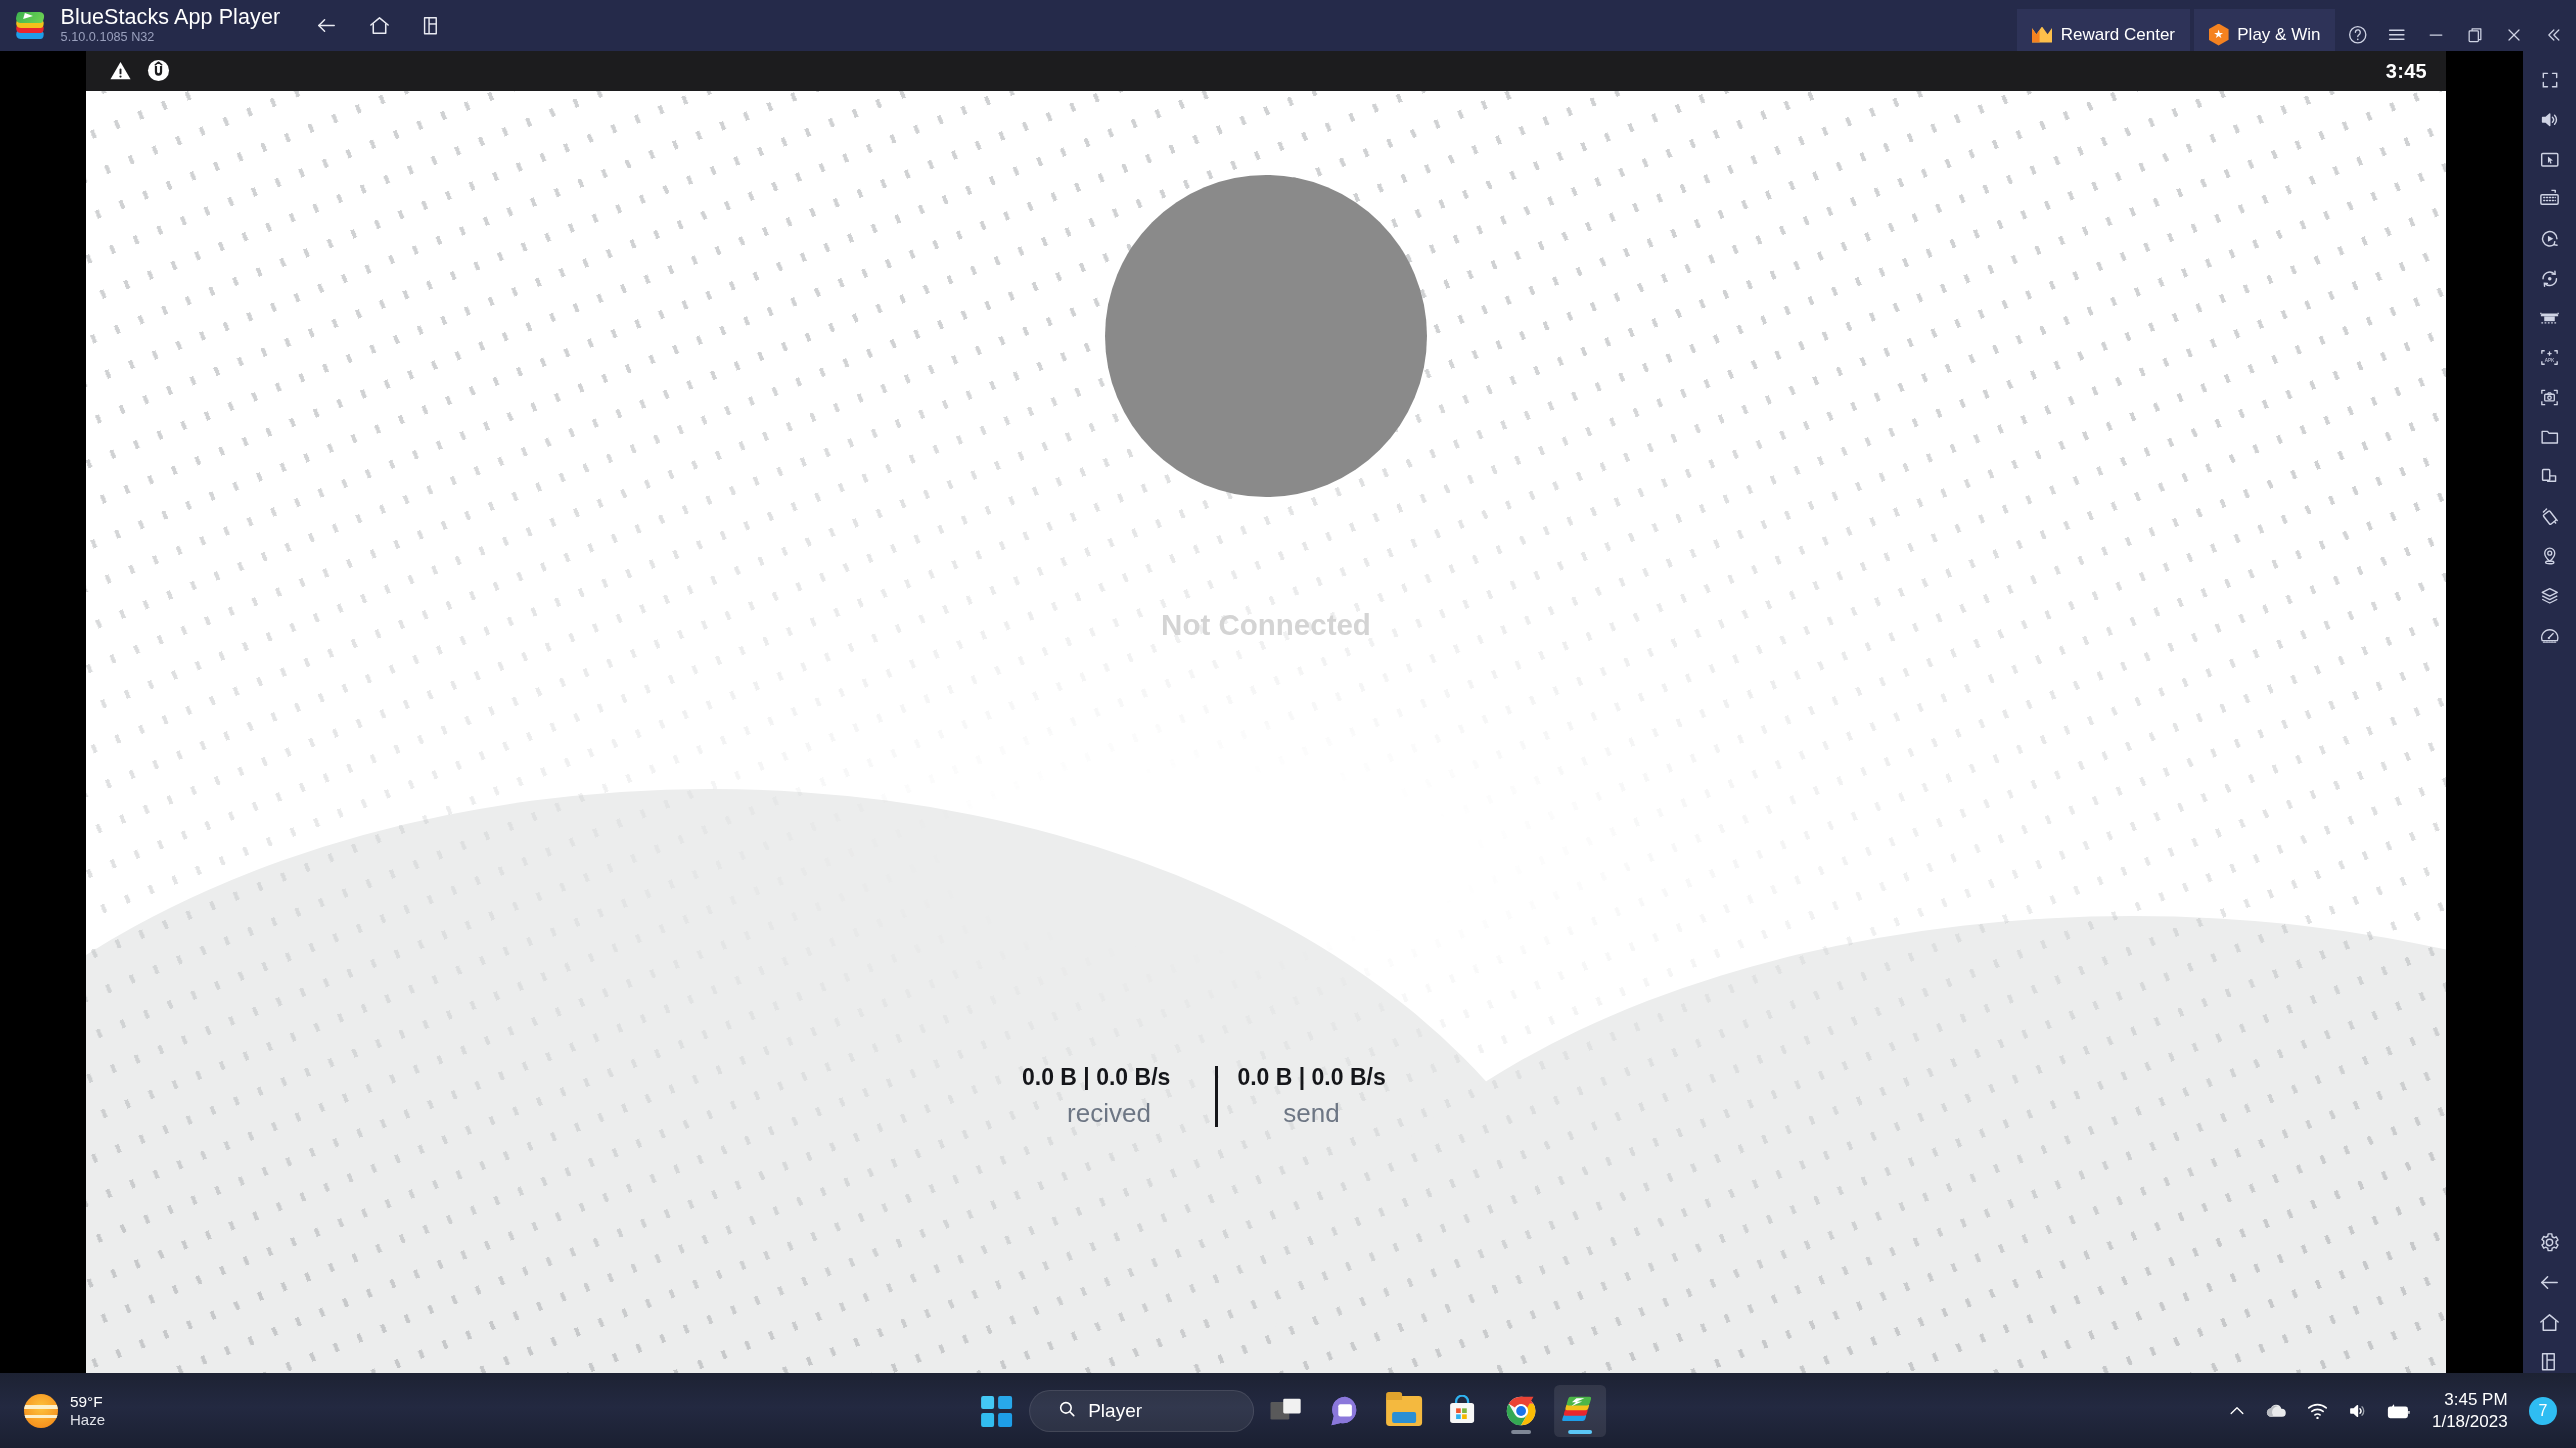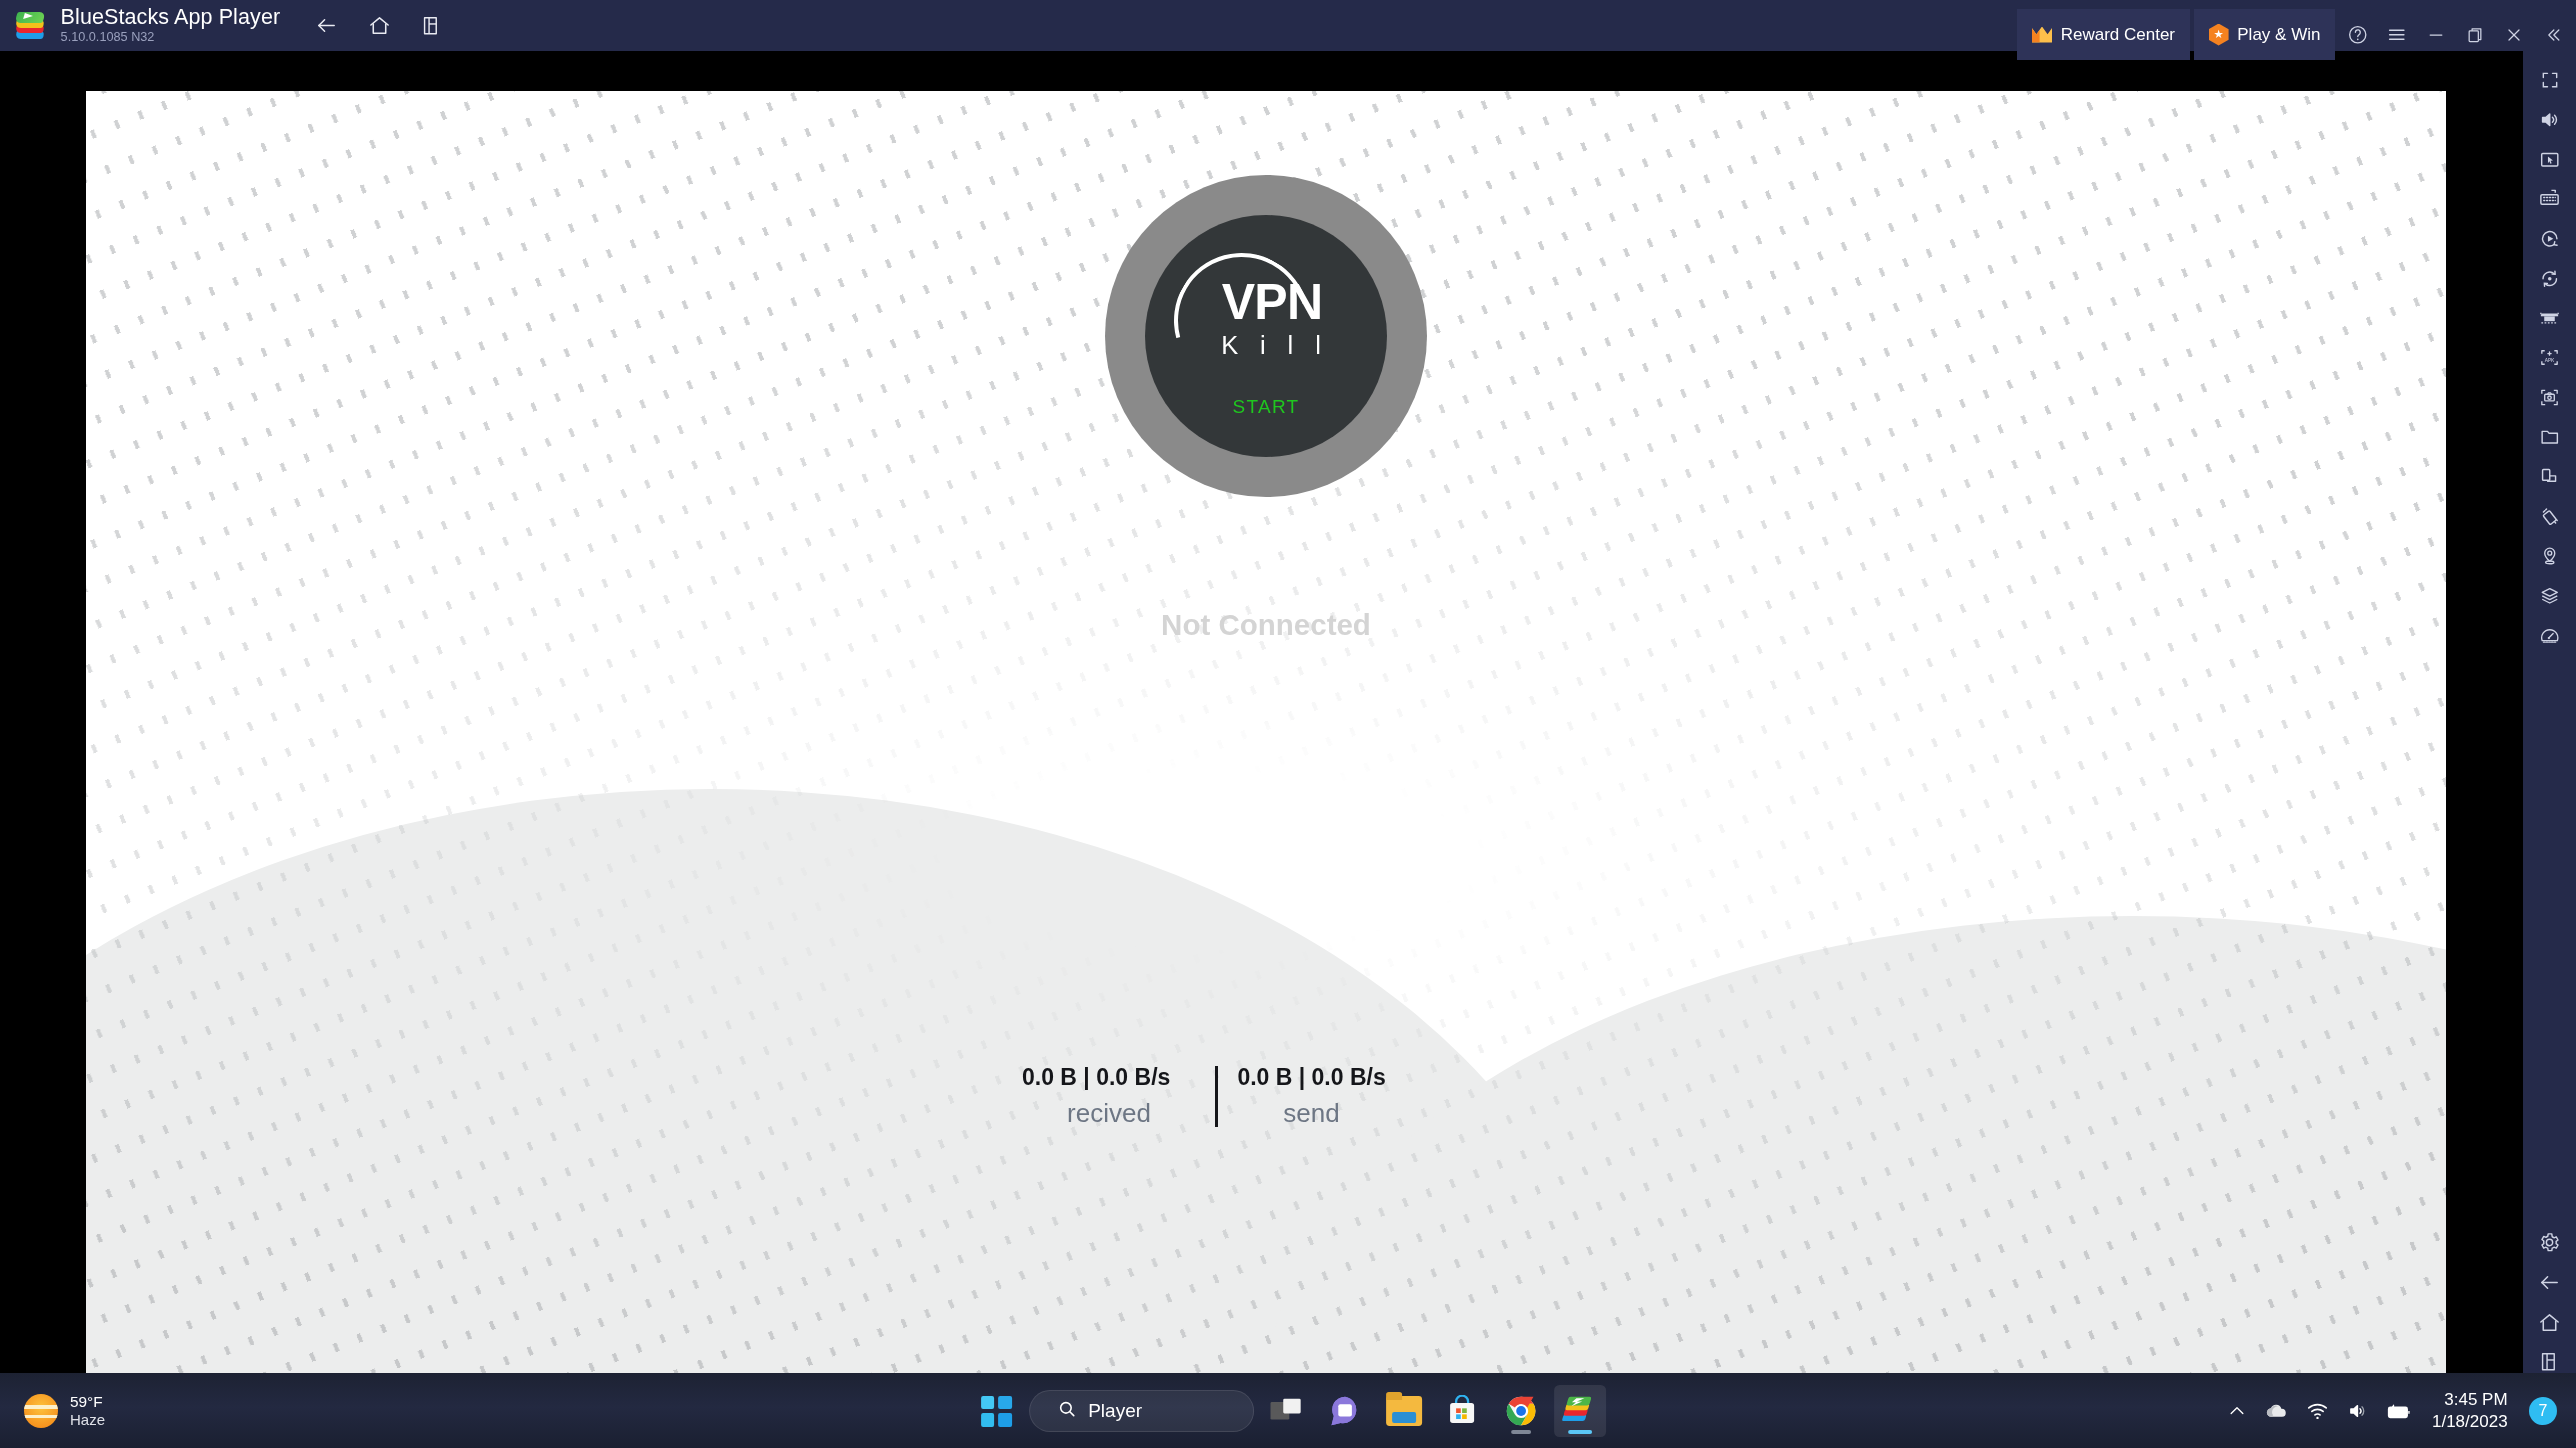--- a/index.html
+++ b/index.html
@@ -555,37 +555,48 @@
         <div class="win-btn">
           <svg width="20" height="20" viewBox="0 0 24 24" fill="none" stroke="#cfd3e4" stroke-width="1.5" stroke-linecap="round" stroke-linejoin="round">
             <path d="M13 6l-6 6 6 6"></path>
               <path d="M19 6l-6 6 6 6"></path>
           </svg>
         </div>
       </div>
     </div>
   </div>
 
+  <div id="android-status">
+    <div id="status-left">
+      <span>
+        <svg width="23" height="23" viewBox="0 0 24 24">
+          <path d="M12 3L22.5 21H1.5z" fill="#ffffff"></path>
+          <rect x="11" y="10" width="2" height="6" rx="1" fill="#1c1c1e"></rect>
+          <circle cx="12" cy="18.3" r="1.15" fill="#1c1c1e"></circle>
+        </svg>
+      </span>
+      <span>
+        <svg width="23" height="23" viewBox="0 0 24 24">
+          <circle cx="12" cy="12" r="11" fill="#ffffff"></circle>
+          <path d="M8.2 7.2h2.3v6.1a1.5 1.5 0 003 0V7.2h2.3v6.4a3.8 3.8 0 01-7.6 0z" fill="#1c1c1e"></path>
+          <path d="M8.6 6.1L12 3.3l3.4 2.8" fill="none" stroke="#1c1c1e" stroke-width="1.5" stroke-linecap="round" stroke-linejoin="round"></path>
+        </svg>
+      </span>
+    </div>
+    <div id="status-clock">3:45</div>
+  </div>
 
   <div id="app-content">
 
     <div class="blob b1"></div>
     <div class="blob b2"></div>
     <div class="dots fade-mid"></div>
 
     <div id="vpn-button-wrap">
       <div id="vpn-outer-ring"></div>
-      <div id="vpn-inner-circle">
-        <div id="vpn-logo-area">
-          <div id="vpn-arc"></div>
-          <div id="vpn-word">VPN</div>
-          <div id="vpn-sub">K i l l</div>
-        </div>
-        <div id="vpn-action">START</div>
-      </div>
     </div>
 
     <div id="vpn-status">Not Connected</div>
 
     <div id="transfer-stats">
       <div class="stat-col left">
         <div class="stat-value">0.0 B | 0.0 B/s</div>
         <div class="stat-label">recived</div>
       </div>
       <div id="stat-divider"></div>

